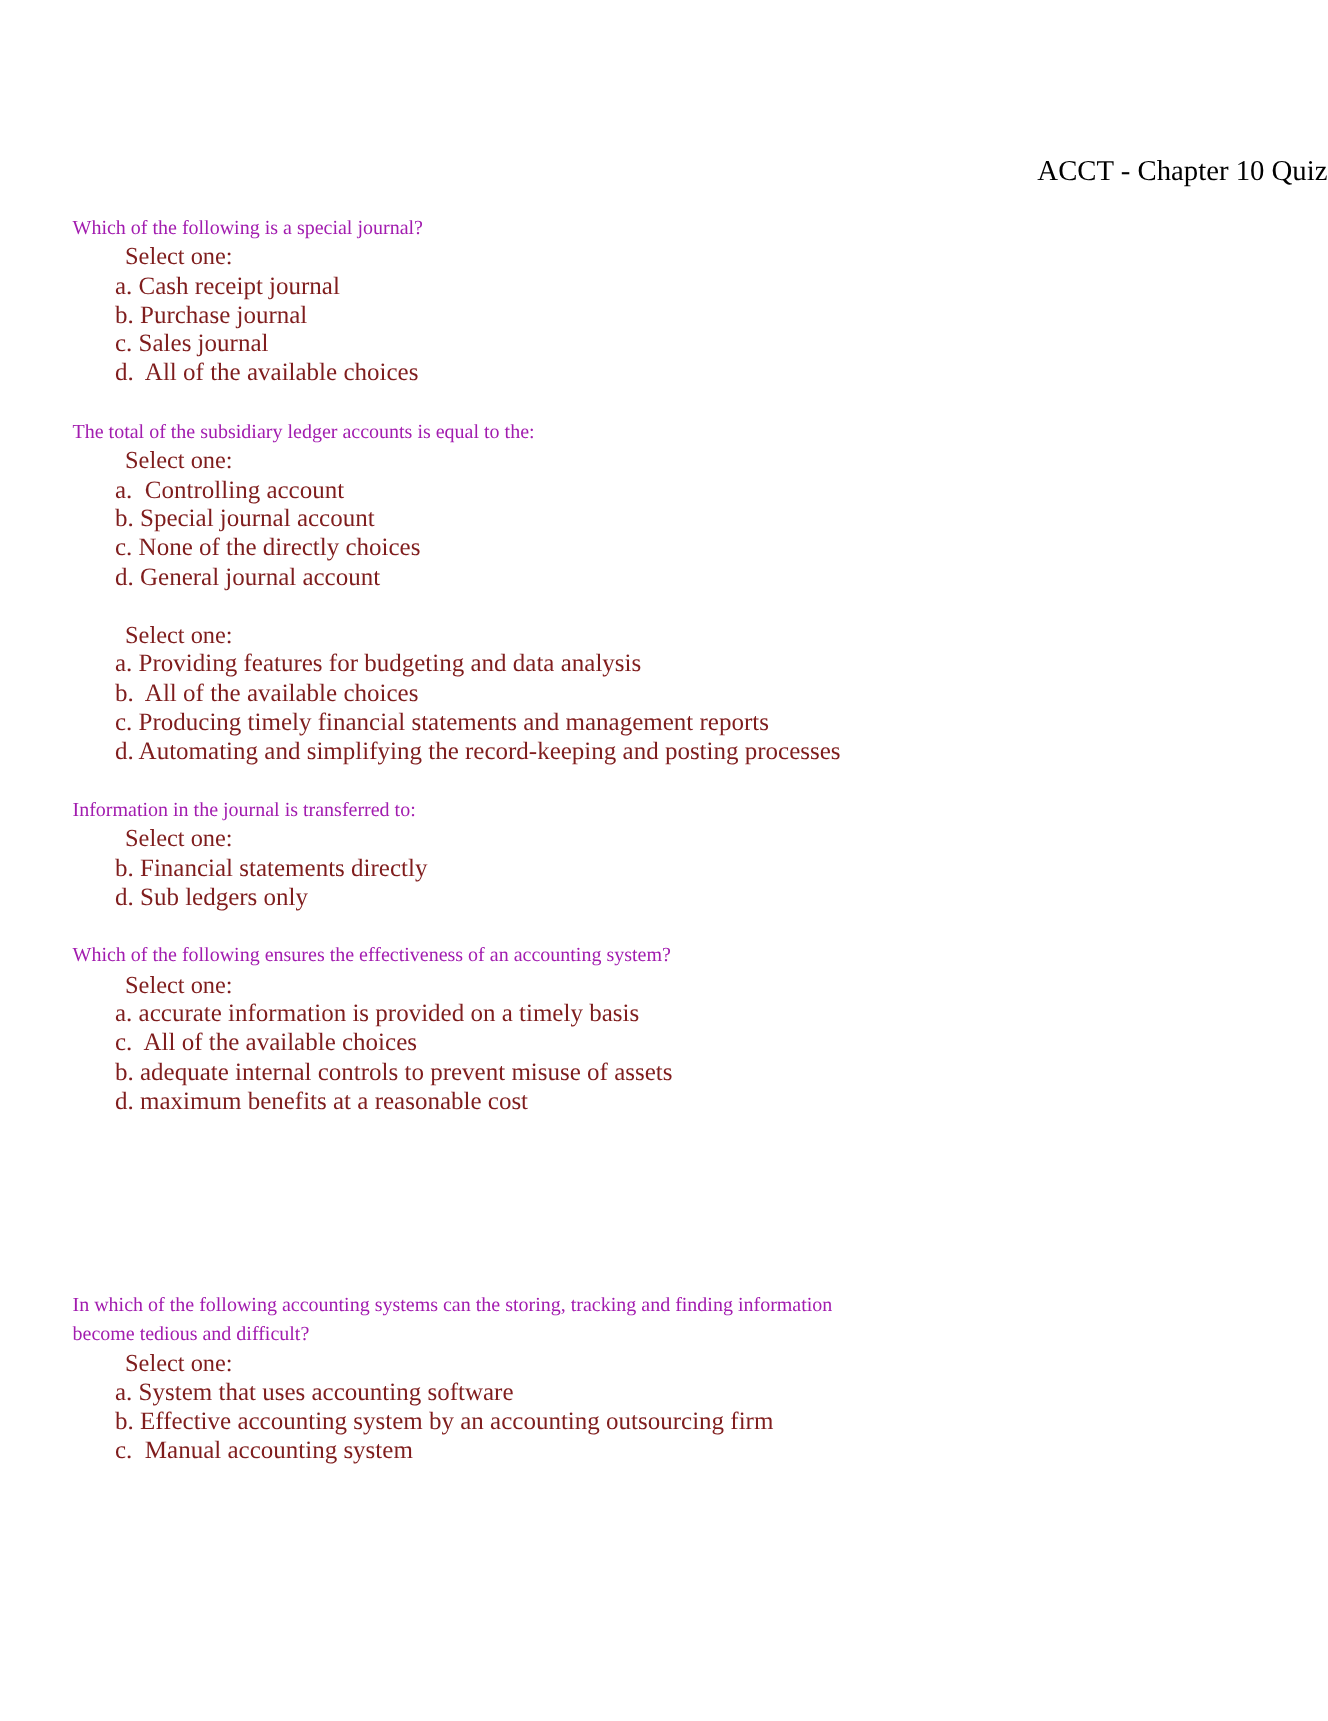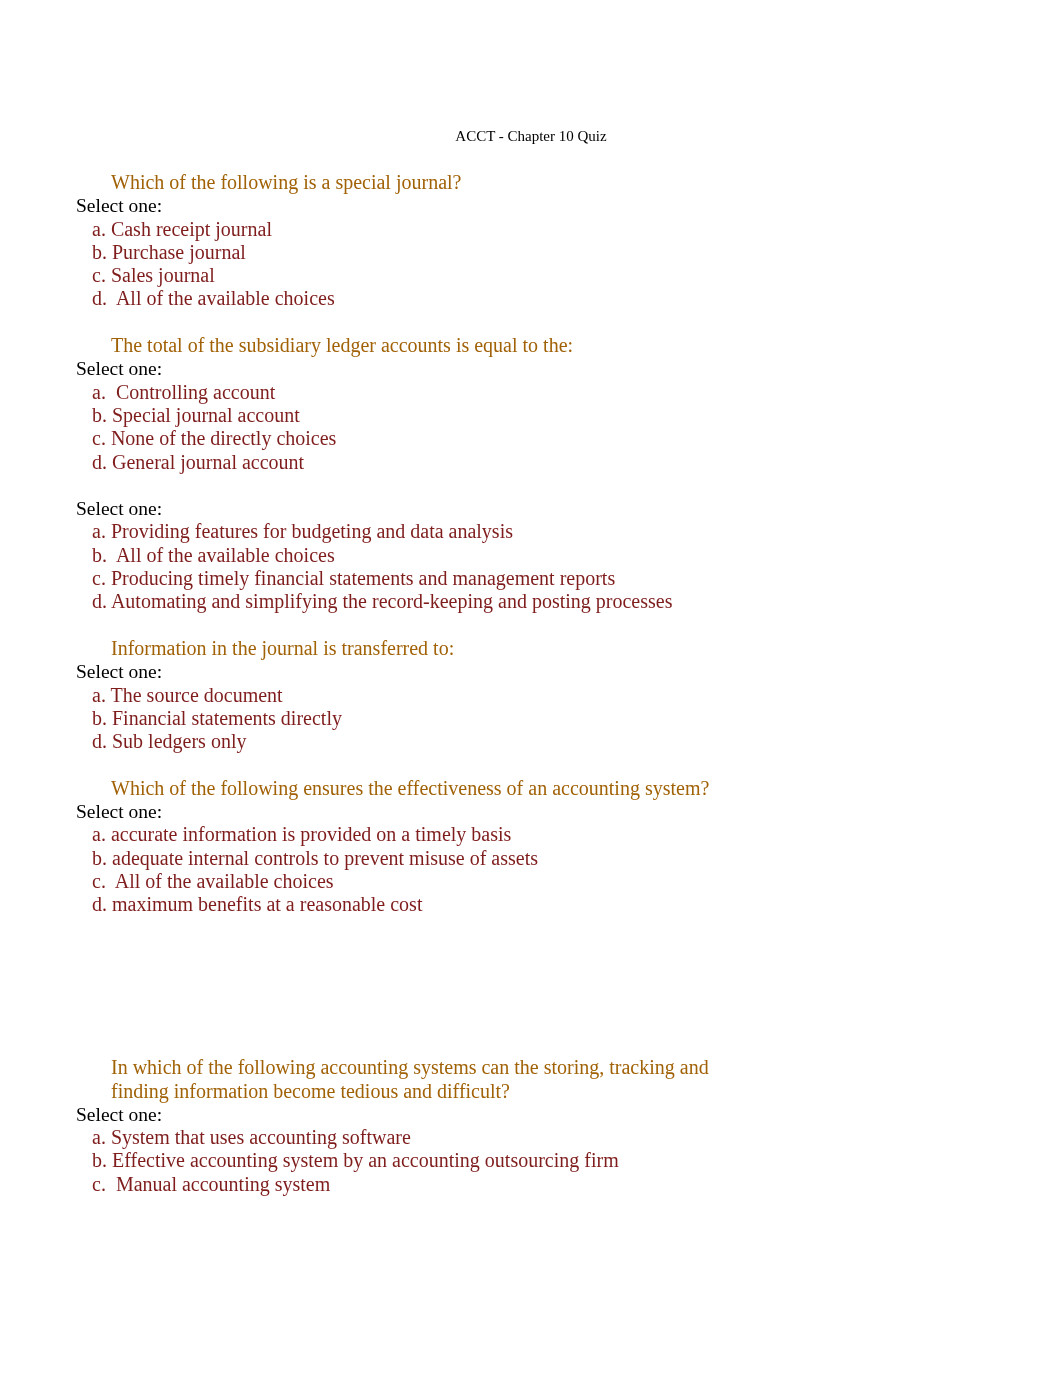--- a/index.html
+++ b/index.html
@@ -13,51 +13,51 @@
     height: 1377px;
     background: #ffffff;
     overflow: hidden;
     font-family: "Liberation Serif", "DejaVu Serif", serif;
   }
   .doc-title {
     position: absolute;
     top: 125px;
     left: 0;
     width: 1062px;
-    text-align: center;
-    font-size: 15px;
+    text-align: right;
+    font-size: 23px;
     line-height: 23.3px;
     color: #000000;
     white-space: pre;
   }
   .content {
     position: absolute;
     top: 171px;
     left: 0;
     width: 1062px;
   }
   .qblock {
     margin: 0;
     padding: 0;
   }
   .qblock + .qblock {
     margin-top: 23.3px;
   }
   .q-line {
-    margin-left: 111px;
-    font-size: 20px;
+    margin-left: 58px;
+    font-size: 16px;
     line-height: 23.3px;
-    color: #a16207;
+    color: #a21caf;
     white-space: pre-wrap;
   }
   .select-line {
-    margin-left: 76px;
+    margin-left: 100px;
     font-size: 19.5px;
     line-height: 23.3px;
-    color: #000000;
+    color: #7f1d1d;
     white-space: pre;
   }
   .opt-line {
     margin-left: 92px;
     font-size: 20px;
     line-height: 23.3px;
     color: #7f1d1d;
     white-space: pre;
   }
   .spacer-block {
@@ -95,31 +95,30 @@
       <div class="select-line">Select one:</div>
       <div class="opt-line">a. Providing features for budgeting and data analysis</div>
       <div class="opt-line">b.  All of the available choices</div>
       <div class="opt-line">c. Producing timely financial statements and management reports</div>
       <div class="opt-line">d. Automating and simplifying the record-keeping and posting processes</div>
     </div>
 
     <div class="qblock">
       <div class="q-line">Information in the journal is transferred to:</div>
       <div class="select-line">Select one:</div>
-      <div class="opt-line">a. The source document</div>
       <div class="opt-line">b. Financial statements directly</div>
       <div class="opt-line">d. Sub ledgers only</div>
     </div>
 
     <div class="qblock">
       <div class="q-line">Which of the following ensures the effectiveness of an accounting system?</div>
       <div class="select-line">Select one:</div>
       <div class="opt-line">a. accurate information is provided on a timely basis</div>
+      <div class="opt-line">c.  All of the available choices</div>
       <div class="opt-line">b. adequate internal controls to prevent misuse of assets</div>
-      <div class="opt-line">c.  All of the available choices</div>
       <div class="opt-line">d. maximum benefits at a reasonable cost</div>
     </div>
 
     <div class="spacer-block"></div>
 
     <div class="qblock">
       <div class="q-line" style="width:620px;">In which of the following accounting systems can the storing, tracking and finding information become tedious and difficult?</div>
       <div class="select-line">Select one:</div>
       <div class="opt-line">a. System that uses accounting software</div>
       <div class="opt-line">b. Effective accounting system by an accounting outsourcing firm</div>

